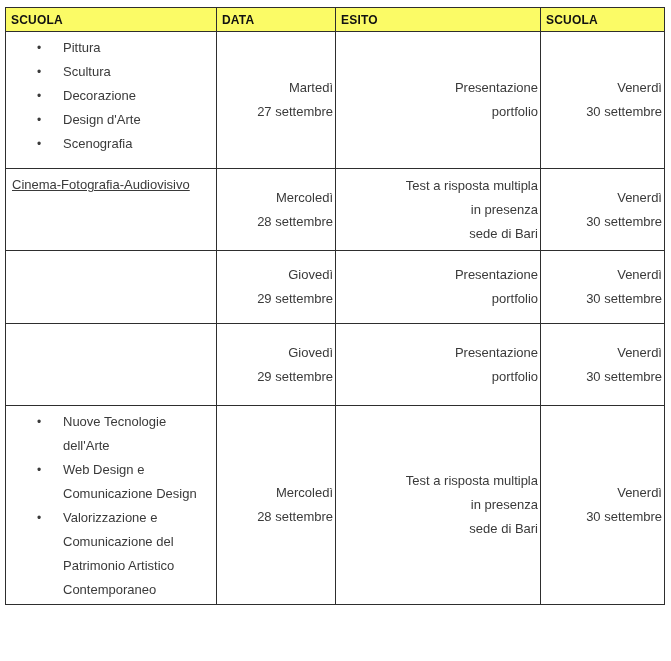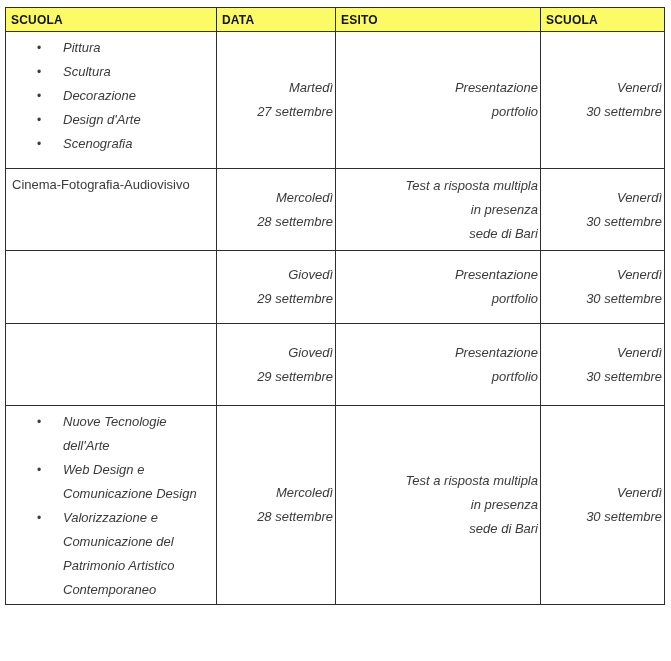--- a/index.html
+++ b/index.html
@@ -53,20 +53,21 @@
     line-height: 24px;
   }
   td.col-scuola {
     vertical-align: top;
     text-align: left;
     padding: 4px 2px 2px 2px;
   }
   .scuola-text {
     padding: 3px 0 0 4px;
     line-height: 18px;
+    text-decoration: underline;
   }
   
   tbody tr:nth-child(1) td { height: 130px; }
   tbody tr:nth-child(2) td { height: 75px; }
   tbody tr:nth-child(3) td { height: 66px; }
   tbody tr:nth-child(4) td { height: 75px; }
   tbody tr:nth-child(5) td { height: 55px; }
   tbody tr:nth-child(6) td { height: 220px; }
 
   ul.school-list {
@@ -81,21 +82,20 @@
   .li-marker {
     position: absolute;
     left: 29px;
     top: 0;
     line-height: 24px;
     font-size: 12px;
   }
   .li-line, .cell-line {
     line-height: 24px;
     white-space: nowrap;
-    font-style: italic;
   }
 </style>
 </head>
 <body>
 
 <div class="page">
   <table class="schedule">
     <colgroup>
       <col class="c-scuola">
       <col class="c-data">

